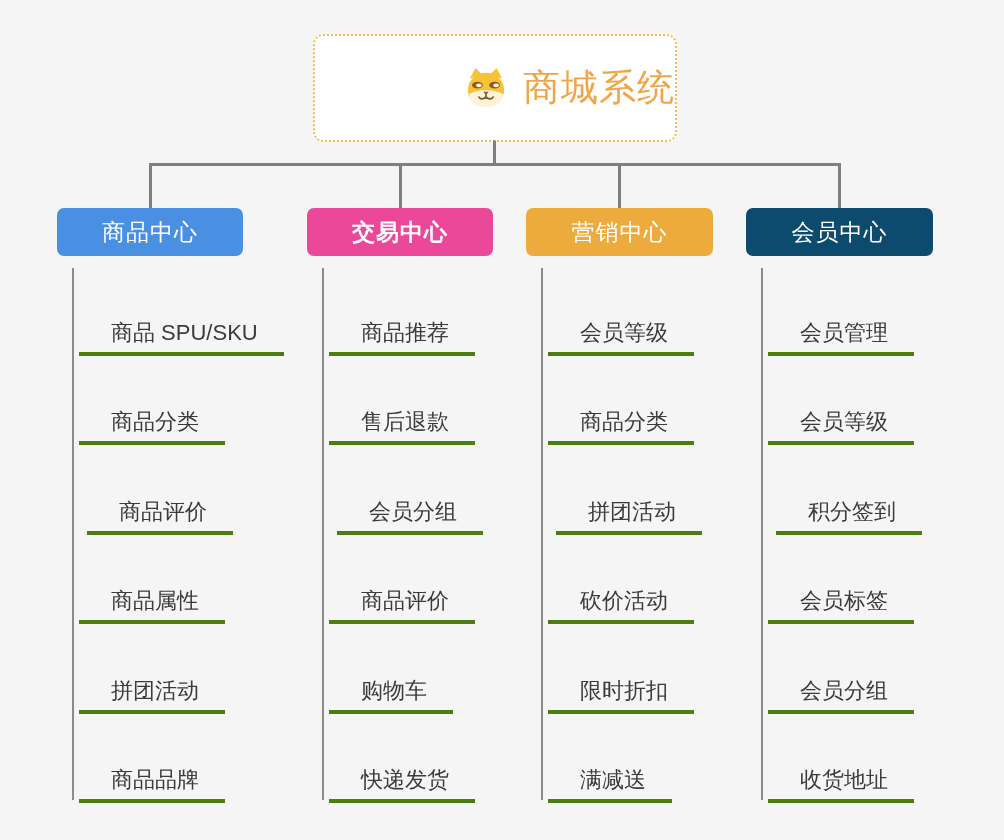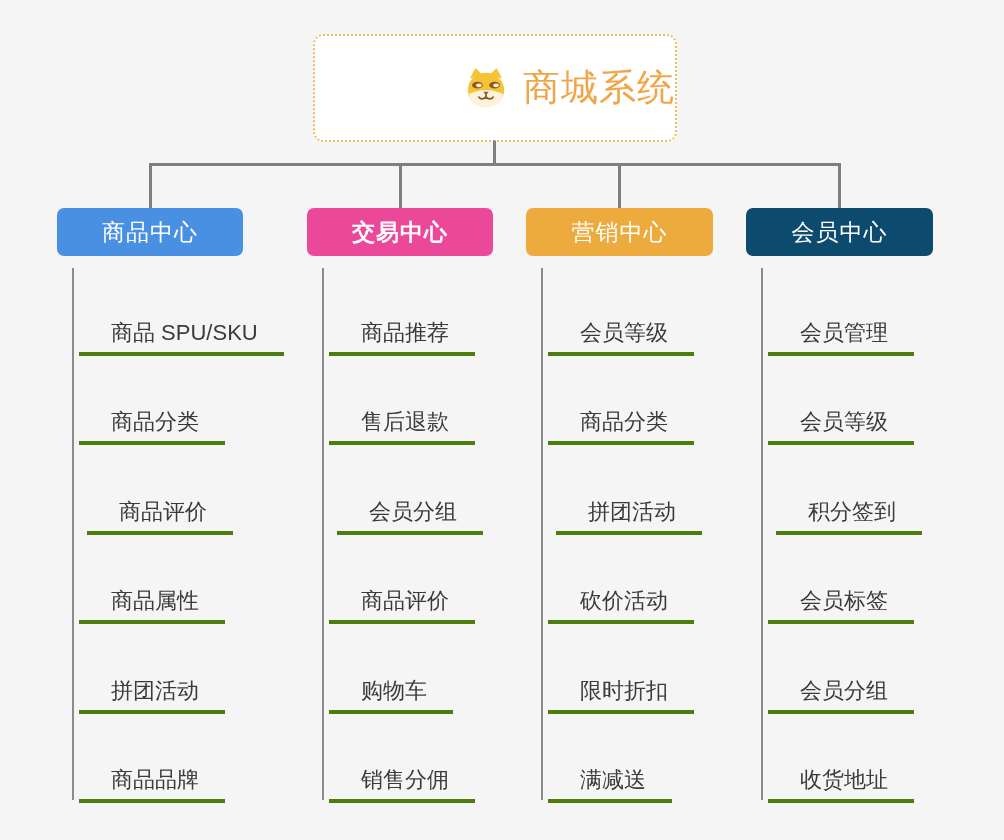--- a/index.html
+++ b/index.html
@@ -126,21 +126,21 @@
     <div class="branch-box" style="background-color: #ec4899; font-weight: bold;">
       <span>交易中心</span>
     </div>
     <div class="trunk"></div>
     <div class="items">
       <div class="item">商品推荐</div>
       <div class="item">售后退款</div>
       <div class="item">会员分组</div>
       <div class="item">商品评价</div>
       <div class="item">购物车</div>
-      <div class="item">销售分佣</div>
+      <div class="item">快递发货</div>
     </div>
   </div>
 
   <div class="branch b2">
     <div class="drop"></div>
     <div class="branch-box" style="background-color: rgb(237, 170, 61);">
       <span>营销中心</span>
     </div>
     <div class="trunk"></div>
     <div class="items">

